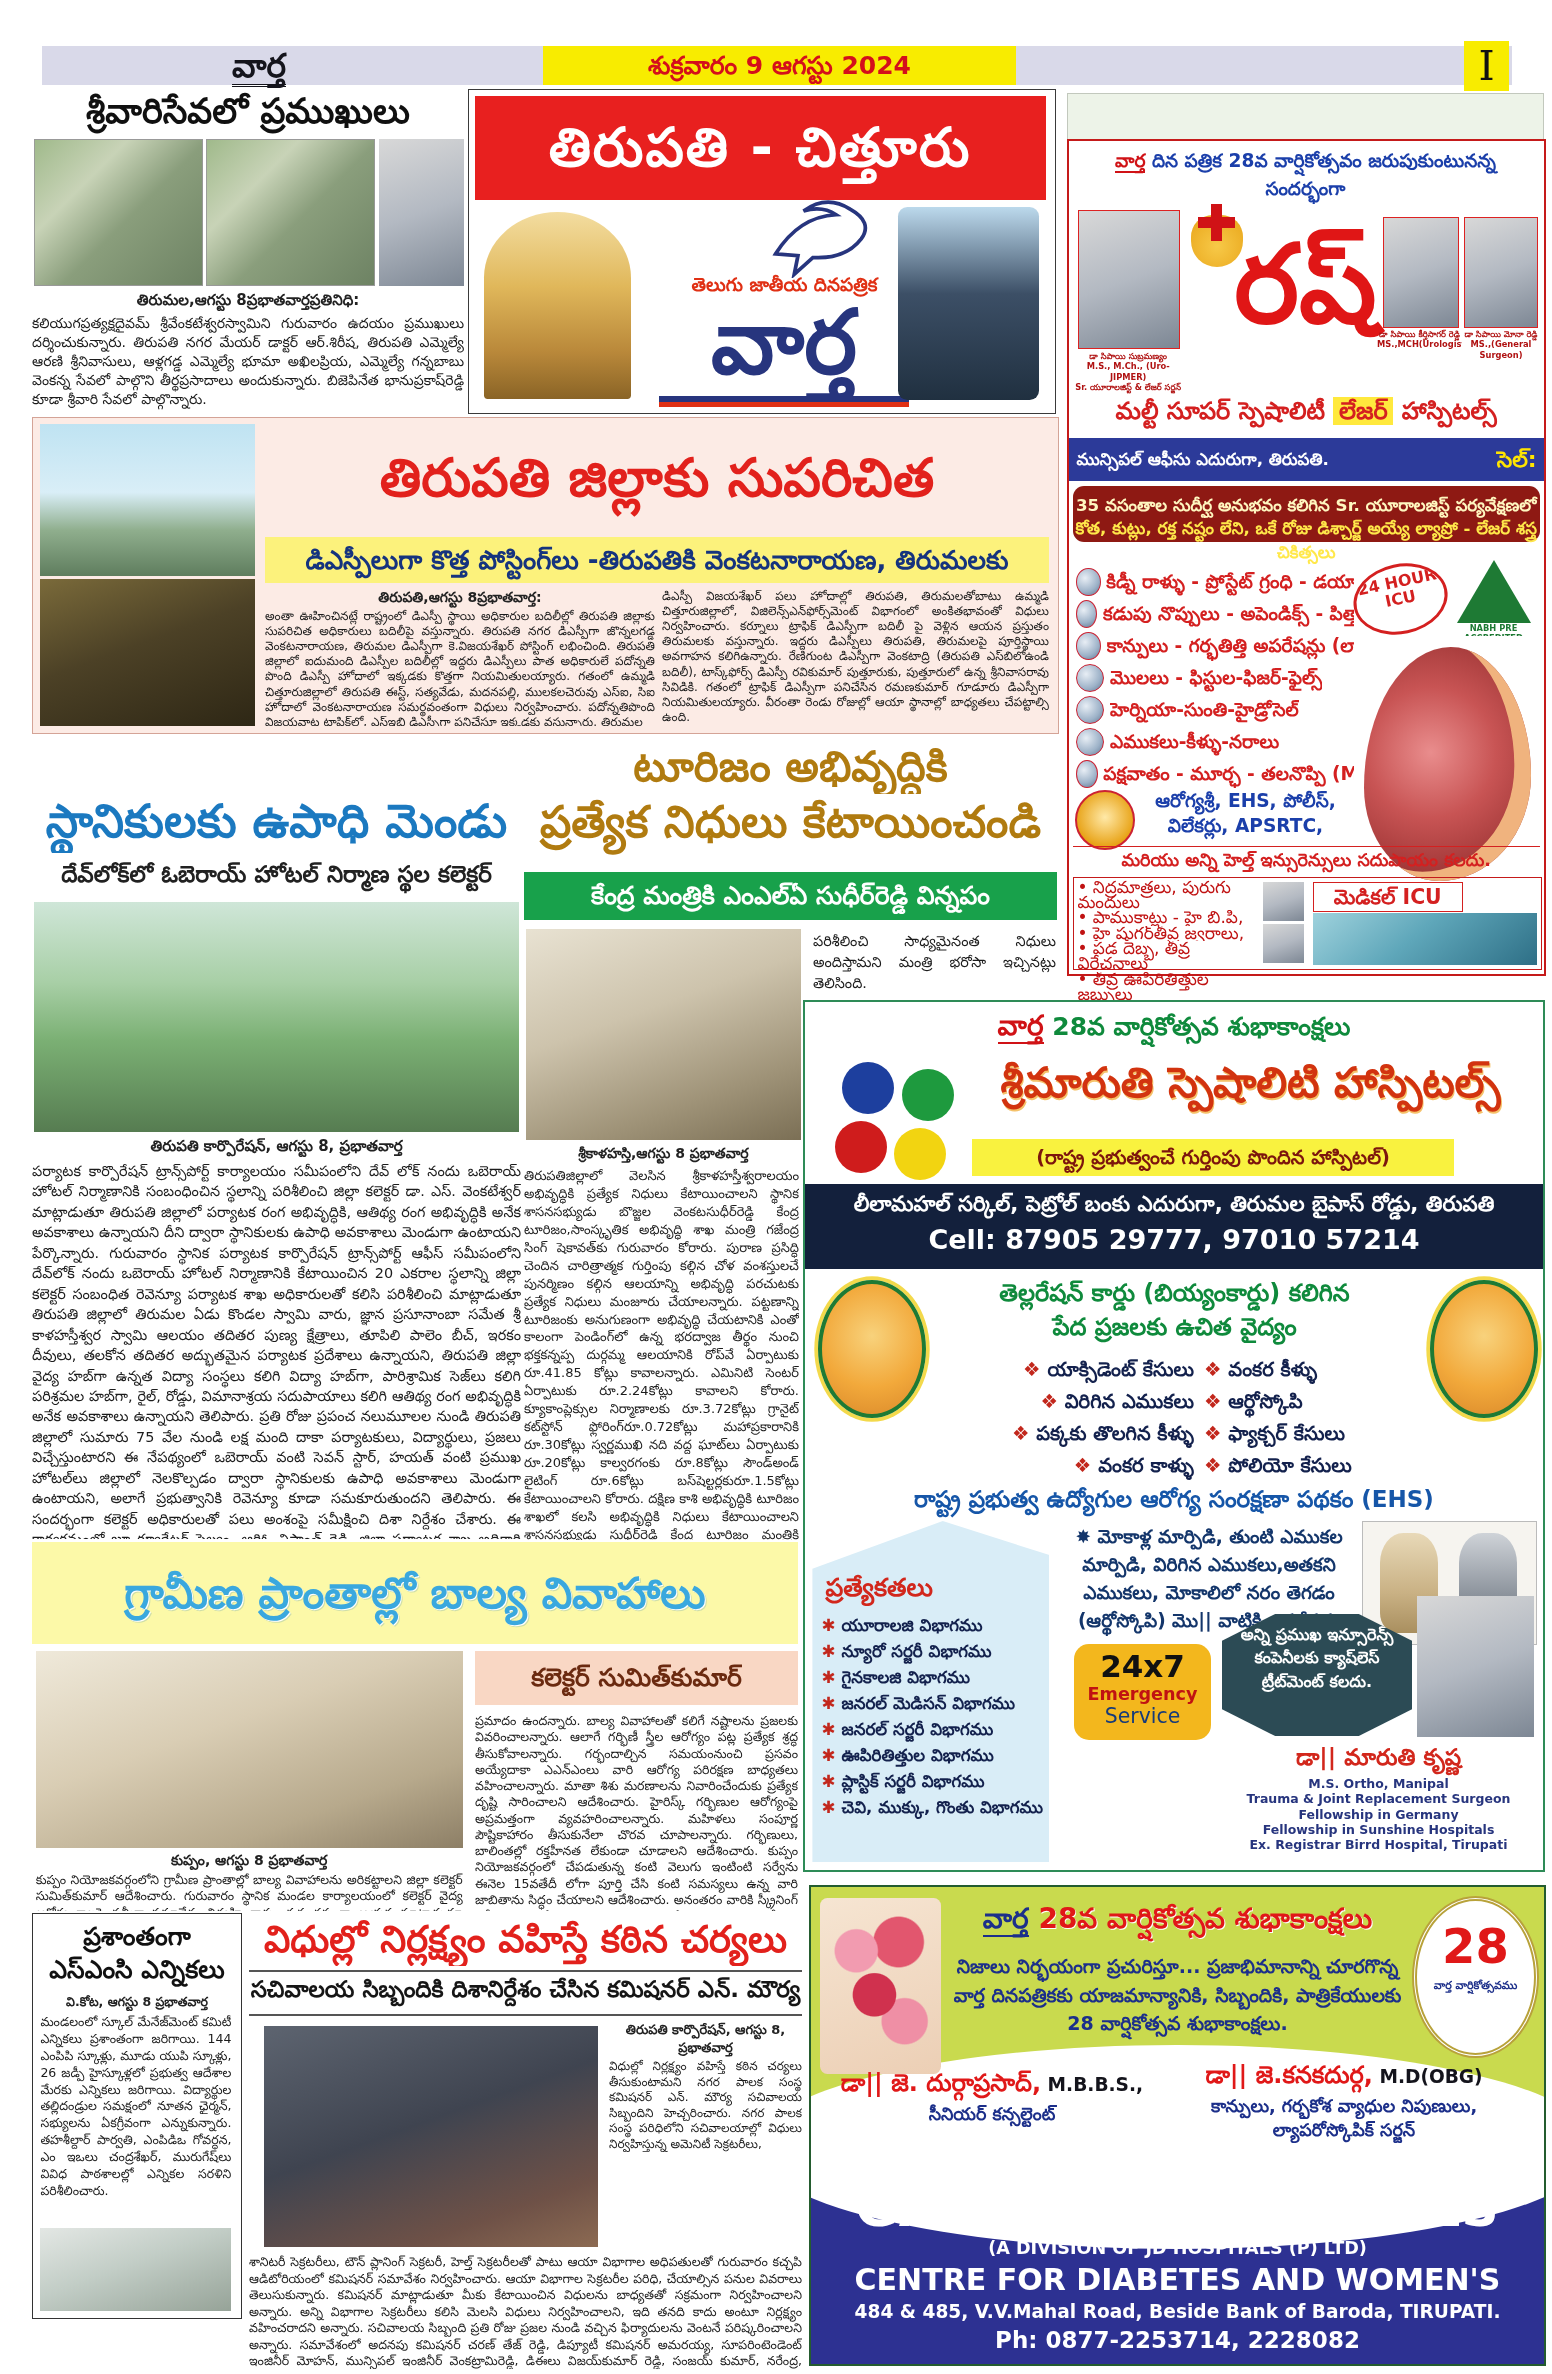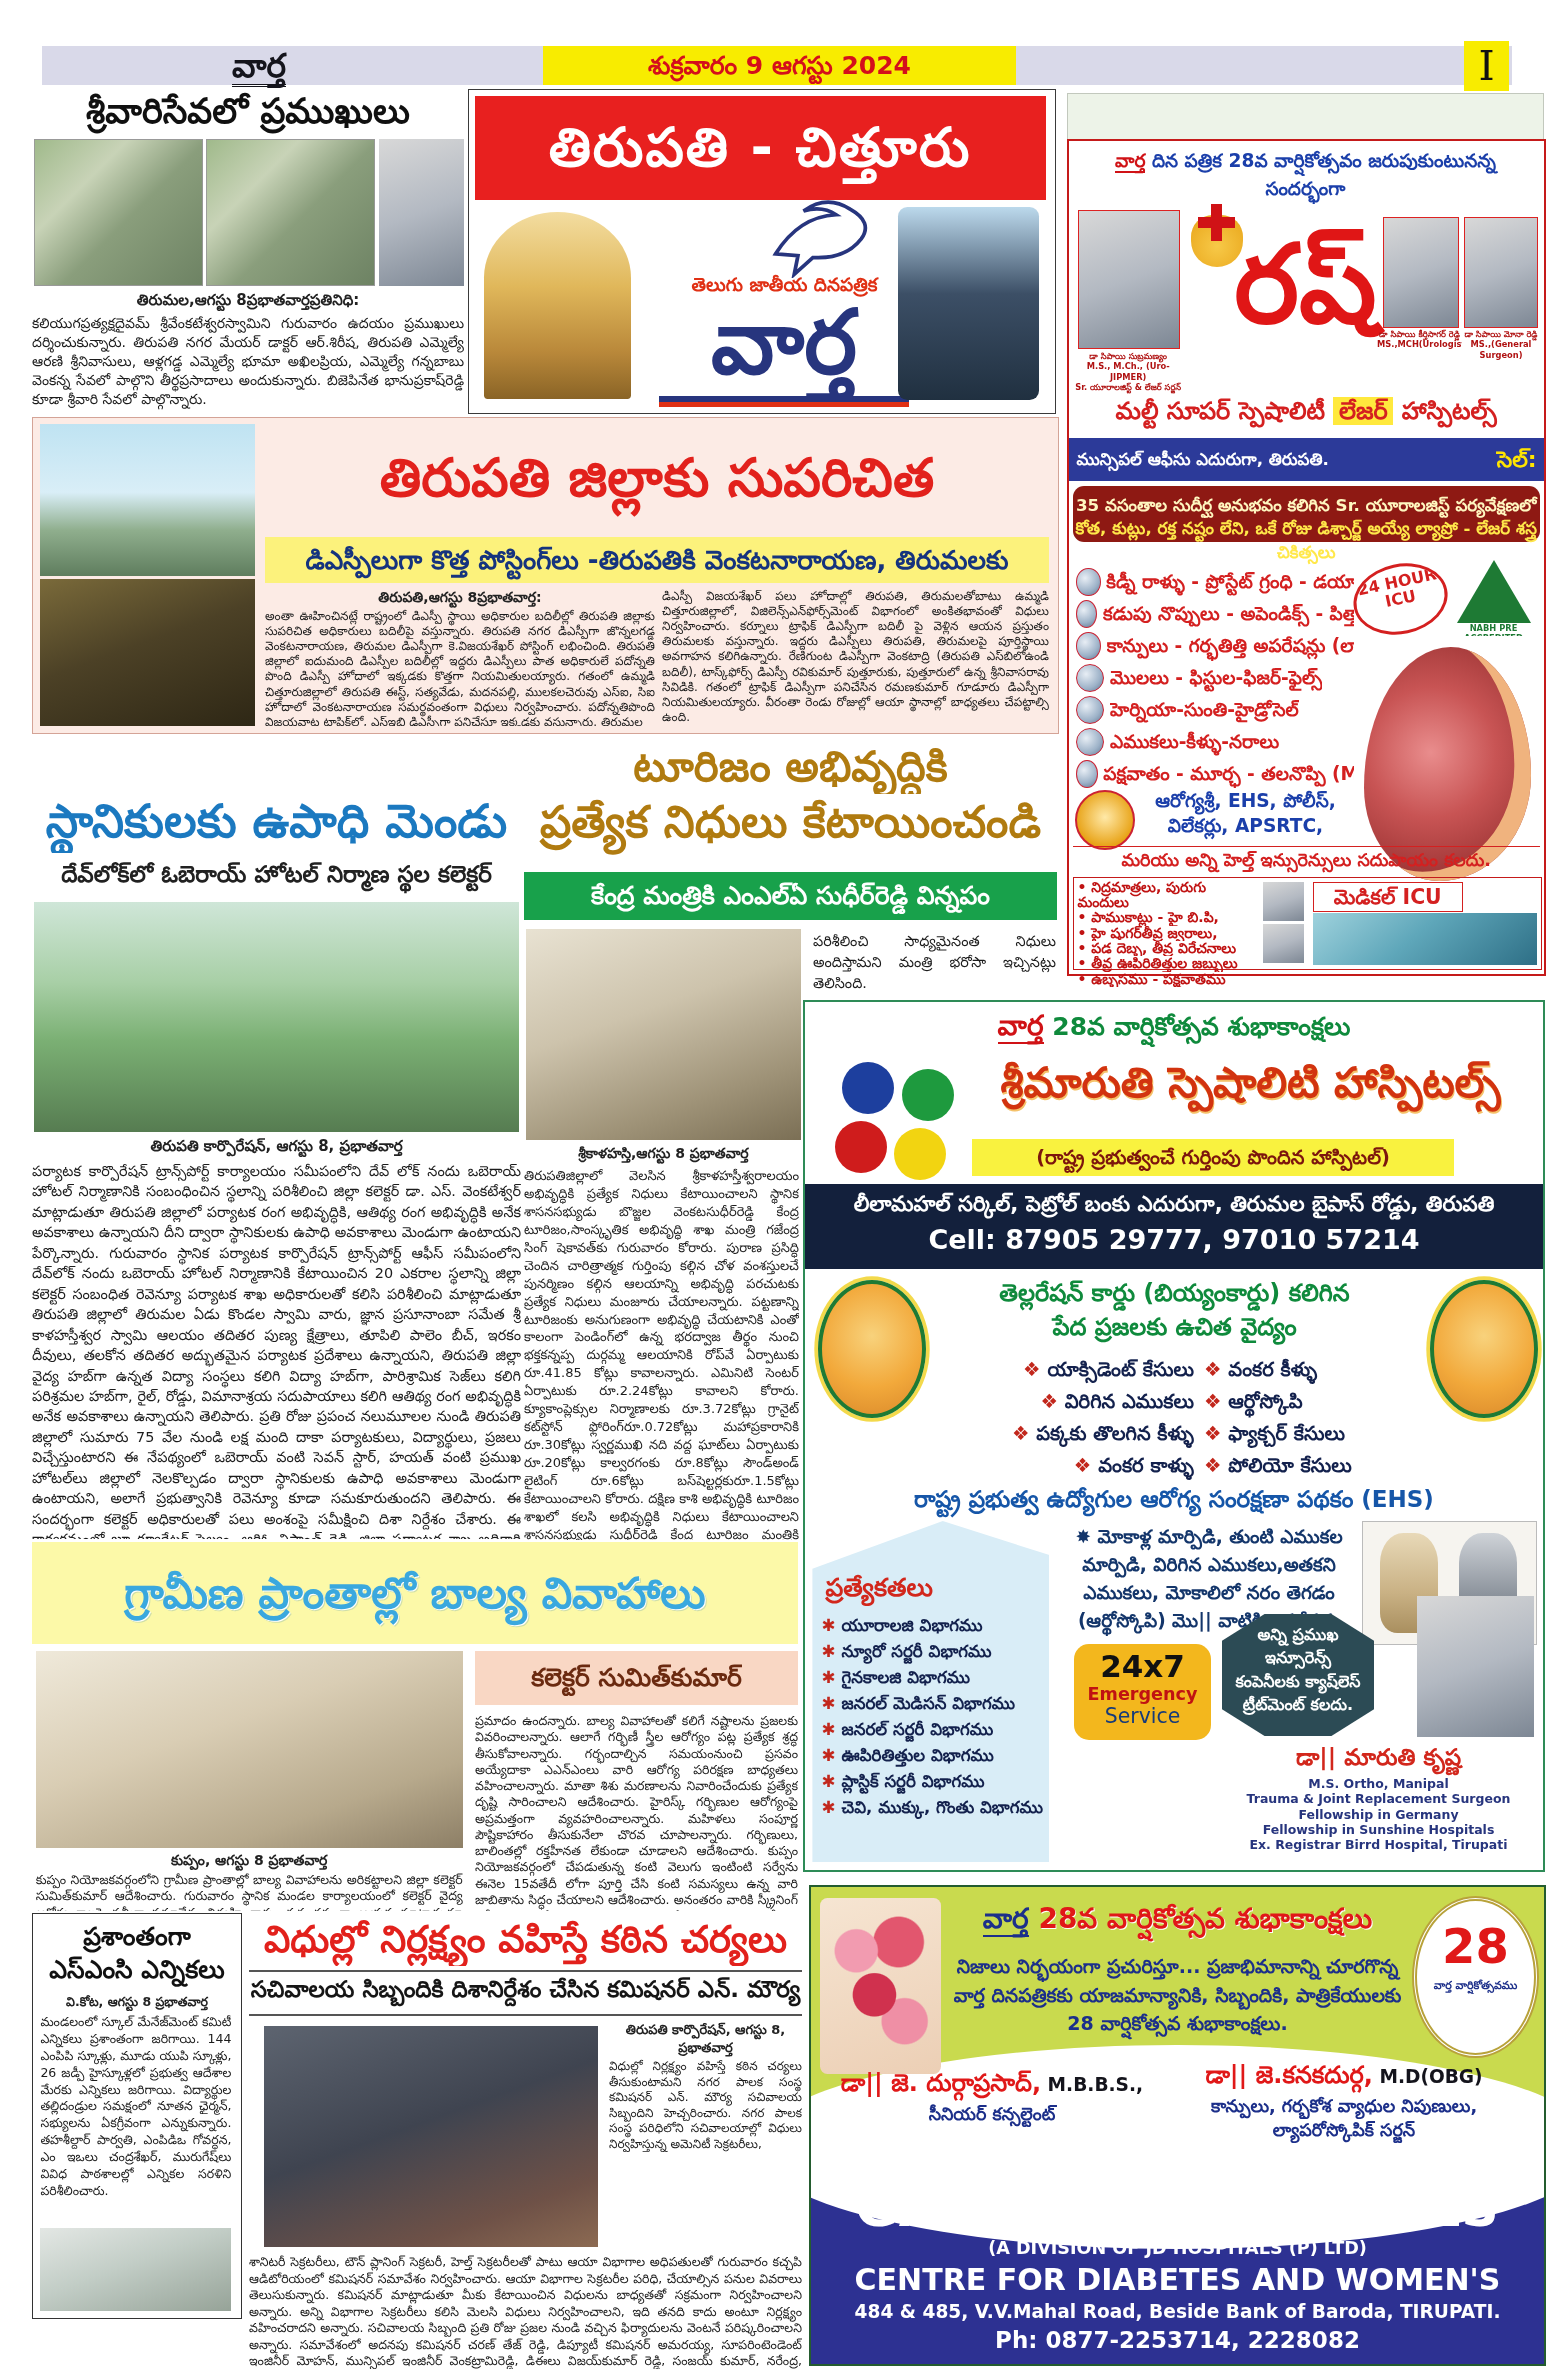--- a/index.html
+++ b/index.html
@@ -54,21 +54,21 @@
   .rush-blue{background:#2c3a99;}
   .rush-maroon{background:#8e1913;border-radius:11px;}
   .rush-srv{color:#d42020;font-size:18.6px;font-weight:bold;line-height:32px;white-space:nowrap;}
   .srv-ic{width:26px;height:26px;border-radius:50%;background:radial-gradient(circle at 35% 35%,#e8eef5,#9db2c8 60%,#5c7490);border:1.9px solid #c23;}
   .kidney{background:radial-gradient(circle at 40% 45%,#e98d8d 0%,#c85454 40%,#a03737 75%,#7e2a2a 100%);border-radius:52% 48% 55% 45%/60% 55% 45% 40%;box-shadow:inset -16.7px -9.3px 0 #f0b37e;}
   .stamp{border:3.7px solid #d42020;border-radius:50%;color:#d42020;transform:rotate(-12deg);font-weight:bold;}
   .nabh{width:0;height:0;border-left:37px solid transparent;border-right:37px solid transparent;border-bottom:63px solid #1e7a34;}
   .rush-ins{color:#1b3faa;font-size:18.6px;font-weight:bold;line-height:1.35;}
   .rush-insr{color:#d42020;font-size:17.6px;font-weight:bold;}
   .rush-icu-t{color:#d42020;border:1.9px solid #d42020;font-size:20.4px;font-weight:bold;line-height:28px;background:#fff;}
-  .rush-bul{color:#c01212;font-size:14px;font-weight:bold;line-height:15.3px;}
+  .rush-bul{color:#c01212;font-size:17px;font-weight:normal;line-height:15.3px;}
   
   .hosp-h1{color:#151515;font-size:37px;font-weight:bold;}
   .hosp-h2{color:#1b79c0;font-size:46px;font-weight:bold;}
   .tour-h{color:#b07b10;font-size:42px;font-weight:bold;}
   .tour-green{background:#18a14b;color:#fff;font-size:25px;font-weight:bold;line-height:48px;}
   
   .ad-mar{background:#fff;border:2.8px solid #2e8b57;}
   .mar-greet-g{color:#0f8a3c;font-size:25px;font-weight:bold;}
   .mar-title{color:#d2330f;font-size:42px;font-weight:bold;text-shadow:0.9px 1.9px 0 #f5c26b;}
   .mar-yellow{background:#f9f23f;color:#7c150d;font-size:19.5px;font-weight:bold;line-height:37px;}
@@ -316,21 +316,21 @@
   <div class="abs mar-ops ctr txt" style="left:260px;top:521px;width:288px;height:113px;">✸ మోకాళ్ల మార్పిడి, తుంటి ఎముకల మార్పిడి, విరిగిన ఎముకలు,అతకని ఎముకలు, మోకాలిలో నరం తెగడం (ఆర్థోస్కోపి) మొ|| వాటికి ఆపరేషన్లు చేయబడును.</div>
   <div class="abs knee" style="left:557px;top:519px;width:173px;height:122px;">
     <div class="abs bone" style="left:16.7px;top:11px;width:58px;height:100px;"></div>
     <div class="abs bone" style="left:96px;top:11px;width:58px;height:100px;background:linear-gradient(180deg,#cfd3d8,#8e959e 60%,#5d646e);"></div>
   </div>
   <div class="abs badge24 ctr" style="left:269px;top:642px;width:137px;height:96px;">
     <div class="txt" style="font-size:31px;font-weight:bold;color:#111;padding-top:3.7px;">24x7</div>
     <div class="txt" style="font-size:17.6px;font-weight:bold;color:#c01212;">Emergency</div>
     <div class="txt" style="font-size:20.4px;font-weight:normal;color:#153a7a;">Service</div>
   </div>
-  <div class="abs hexa ctr txt" style="left:417px;top:612px;width:152px;height:122px;padding:9.3px 13px;box-sizing:border-box;">అన్ని ప్రముఖ ఇన్సూరెన్స్ కంపెనీలకు క్యాష్‌లెస్ ట్రీట్‌మెంట్ కలదు.</div>
+  <div class="abs hexa ctr txt" style="left:417px;top:612px;width:190px;height:122px;padding:9.3px 13px;box-sizing:border-box;">అన్ని ప్రముఖ ఇన్సూరెన్స్ కంపెనీలకు క్యాష్‌లెస్ ట్రీట్‌మెంట్ కలదు.</div>
   <div class="abs ph-port" style="left:612px;top:594px;width:117px;height:141px;"></div>
   <div class="abs ctr" style="left:412px;top:742px;width:323px;height:119px;background:#fff;">
     <div class="mar-doc-n txt">డా|| మారుతి కృష్ణ</div>
     <div class="mar-doc-c txt">M.S. Ortho, Manipal</div>
     <div class="mar-doc-c txt">Trauma &amp; Joint Replacement Surgeon</div>
     <div class="mar-doc-c txt">Fellowship in Germany</div>
     <div class="mar-doc-c txt">Fellowship in Sunshine Hospitals</div>
     <div class="mar-doc-c txt">Ex. Registrar Birrd Hospital, Tirupati</div>
   </div>
 </div>

